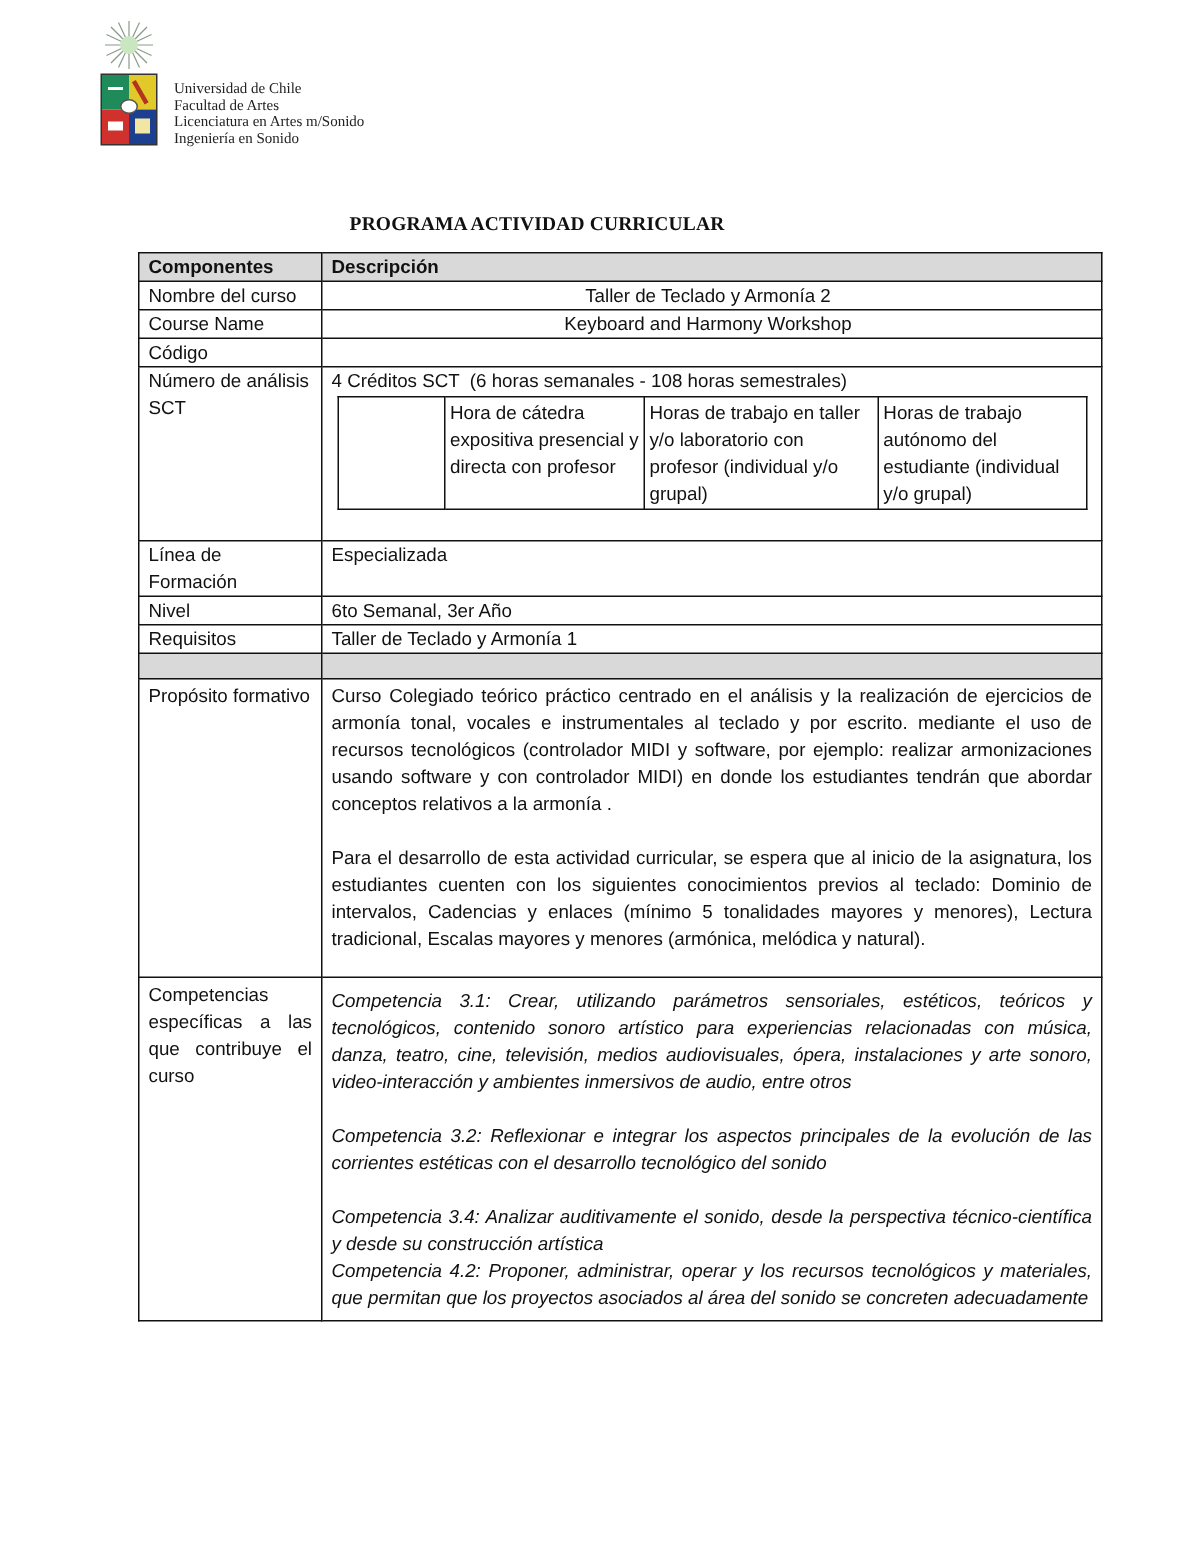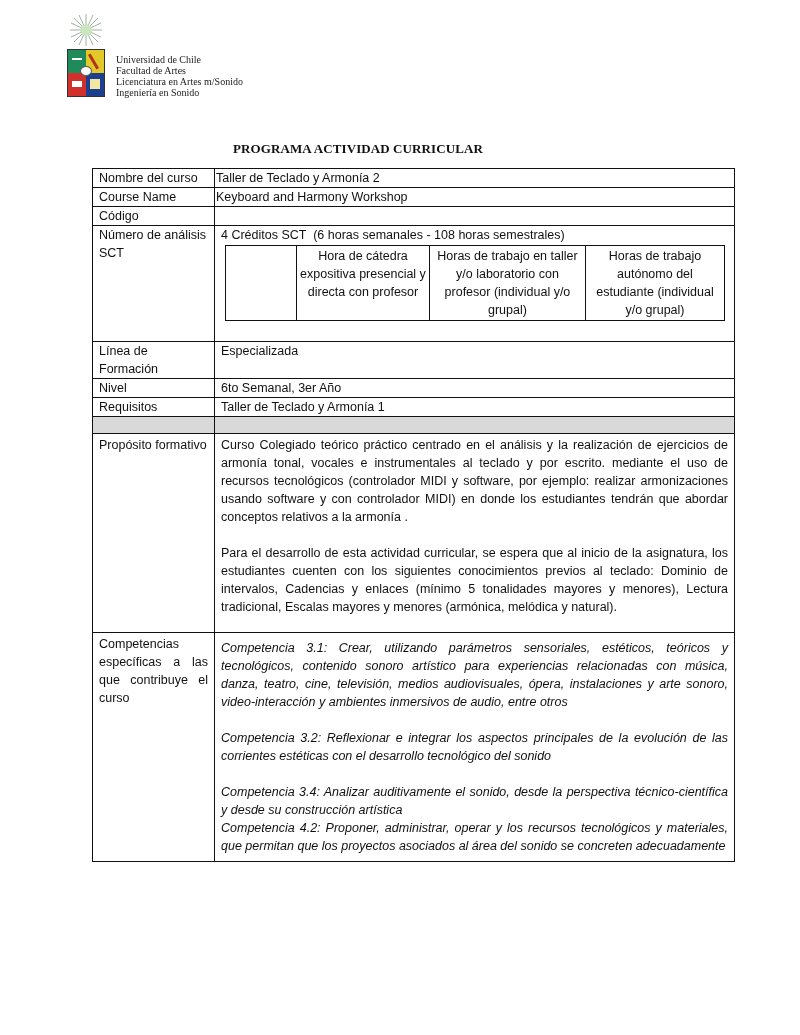--- a/index.html
+++ b/index.html
@@ -23,24 +23,24 @@
   .inst { position: absolute; left: 50px; top: 40px; font-family: Liberation Serif, serif; font-size: 10px; line-height: 11px; color: #222; }
   .inst div { white-space: nowrap; }
 
   .title { position: absolute; left: 0; width: 716px; top: 141px; text-align: center; font-family: "Liberation Serif", "DejaVu Serif", serif; font-weight: bold; font-size: 13px; letter-spacing: 0.1px; }
 
   table.main { position: absolute; left: 92px; top: 168px; width: 643px; border-collapse: collapse; font-size: 12.5px; }
   table.main td { border: 1.5px solid #111; vertical-align: top; padding: 0 6px; line-height: 18px; }
   table.main td.c1 { width: 109px; }
   table.main tr.head td { background: #d9d9d9; font-weight: bold; }
   table.main tr.gray td { background: #d9d9d9; height: 16px; }
-  .indent-none { padding-left: 1px !important; }
+  .indent-none { padding-left: 1px !important; text-align: center; }
 
   table.credits { border-collapse: collapse; margin: 1px 0 6px 4px; width: 500px; font-size: 12.5px; }
-  table.credits td { border: 1.5px solid #111; text-align: center; vertical-align: top; padding: 1px 3px; line-height: 18px; }
+  table.credits td { border: 1.5px solid #111; vertical-align: top; padding: 1px 3px; line-height: 18px; }
   table.credits td.lbl { width: 64px; }
 
   .just { text-align: justify; margin-top: 43px; }
   .para { margin: 0; }
   .gap { height: 18px; }
   .ital { font-style: italic; }
 </style>
 </head>
 <body>
 
@@ -72,20 +72,24 @@
     <div>Facultad de Artes</div>
     <div>Licenciatura en Artes m/Sonido</div>
     <div>Ingeniería en Sonido</div>
   </div>
 </div>
 
 <div class="title">PROGRAMA ACTIVIDAD CURRICULAR</div>
 
 <table class="main">
   <tbody>
+      <tr class="head">
+    <td class="c1">Componentes</td>
+    <td>Descripción</td>
+  </tr>
   <tr>
     <td class="c1">Nombre del curso</td>
     <td class="indent-none">Taller de Teclado y Armonía 2</td>
   </tr>
   <tr>
     <td class="c1">Course Name</td>
     <td class="indent-none">Keyboard and Harmony Workshop</td>
   </tr>
   <tr>
     <td class="c1">Código</td>

